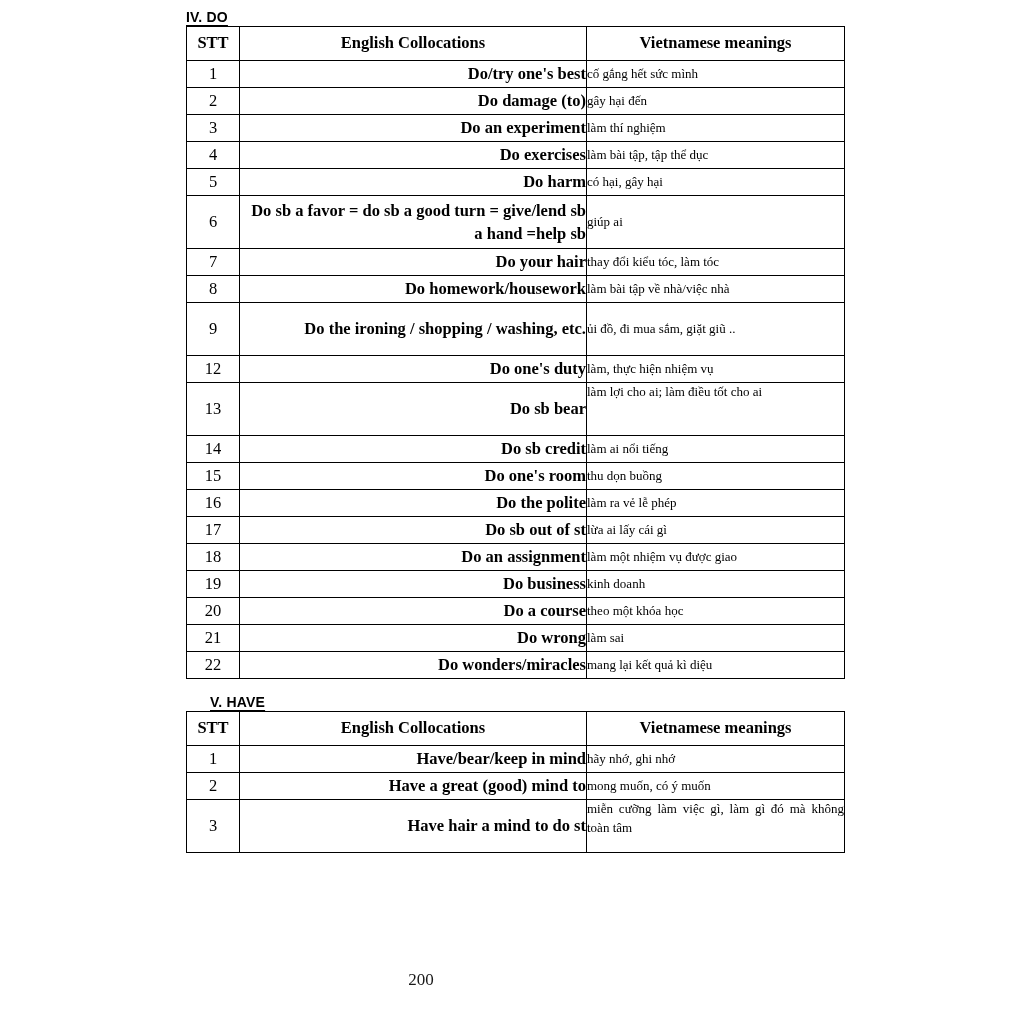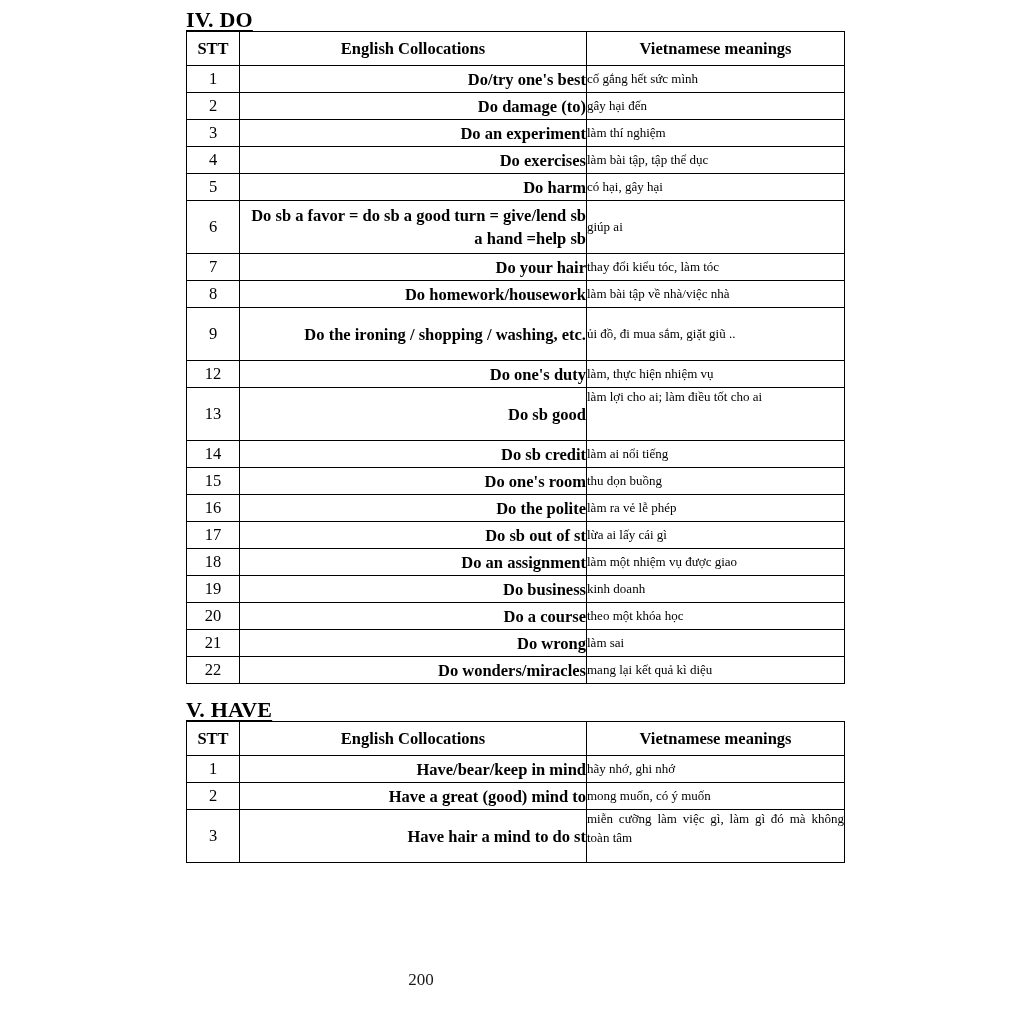--- a/index.html
+++ b/index.html
@@ -18,32 +18,32 @@
 
   .page {
     position: absolute;
     left: 186px;
     top: 0;
     width: 658px;
   }
 
   
   .section-heading {
-    font-family: Liberation Serif, serif;
+    font-family: Liberation Sans, sans-serif;
     font-weight: bold;
-    font-size: 22px;
+    font-size: 14px;
     letter-spacing: 0.2px;
     text-decoration: underline;
     text-underline-offset: 3px;
     text-decoration-thickness: 2px;
     display: inline-block;
     line-height: 1.05;
   }
   #do-heading-wrap { padding-top: 8px; }
-  #have-heading-wrap { padding-top: 14px; }
+  #have-heading-wrap { padding-top: 14px; margin-left: 24px; }
 
   
   table.collocation-table {
     border-collapse: collapse;
     width: 658px;
     table-layout: fixed;
   }
   table.collocation-table td,
   table.collocation-table th {
     border: 1px solid #000000;
@@ -182,21 +182,21 @@
           <td class="cell-eng">Do the ironing / shopping / washing, etc.</td>
           <td class="cell-viet">ủi đồ, đi mua sắm, giặt giũ ..</td>
         </tr>
         <tr class="table-row row-single">
           <td class="cell-stt">12</td>
           <td class="cell-eng">Do one's duty</td>
           <td class="cell-viet">làm, thực hiện nhiệm vụ</td>
         </tr>
         <tr class="table-row row-double">
           <td class="cell-stt">13</td>
-          <td class="cell-eng">Do sb good</td>
+          <td class="cell-eng">Do sb bear</td>
           <td class="cell-viet justified">làm lợi cho ai; làm điều tốt cho ai</td>
         </tr>
         <tr class="table-row row-single">
           <td class="cell-stt">14</td>
           <td class="cell-eng">Do sb credit</td>
           <td class="cell-viet">làm ai nổi tiếng</td>
         </tr>
         <tr class="table-row row-single">
           <td class="cell-stt">15</td>
           <td class="cell-eng">Do one's room</td>

